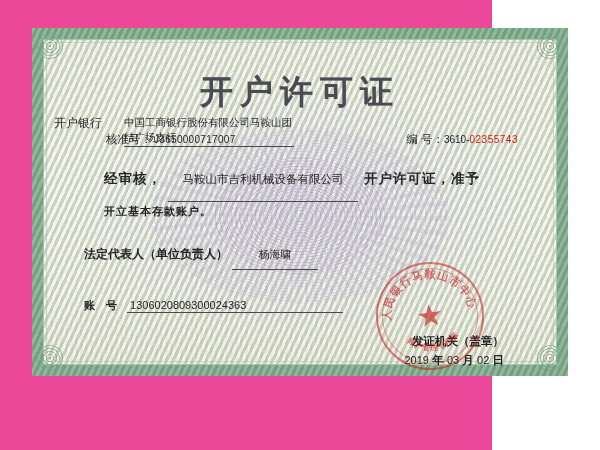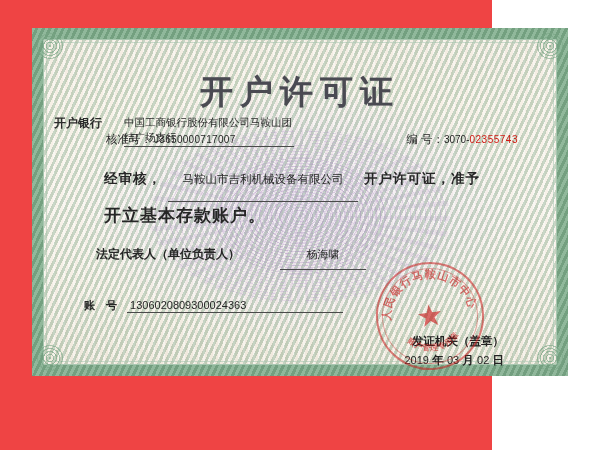--- a/index.html
+++ b/index.html
@@ -12,21 +12,21 @@
     background: #ffffff;
     font-family: "Liberation Sans", sans-serif;
     overflow: hidden;
   }
 
   
   #page {
     position: relative;
     width: 492px;
     height: 450px;
-    background: #ef4444;
+    background: #ec4899;
   }
 
   
   #cert {
     position: absolute;
     left: 32px;
     top: 28px;
     width: 536px;
     height: 348px;
     background:
@@ -160,36 +160,36 @@
     display: inline-block;
     min-width: 190px;
     text-align: center;
     border-bottom: 1px solid #4a4a4a;
     font-size: 11.5px;
     padding-bottom: 14px;
     margin: 0 6px;
   }
 
   #row-body2 { left: 50px; top: 156px; }
-  #row-body2 .b { font-size: 17px; font-weight: bold; letter-spacing: 1px; }
-
-  
-  #row-rep { left: 42px; top: 198px; gap: 36px; }
+  #row-body2 .b { font-size: 11px; font-weight: bold; letter-spacing: 1px; }
+
+  
+  #row-rep { left: 30px; top: 198px; }
   #row-rep .lbl { font-size: 12px; font-weight: bold; }
   #row-rep .name {
     display: inline-block;
     min-width: 86px;
     text-align: center;
     border-bottom: 1px solid #4a4a4a;
     font-size: 11px;
     margin-left: 4px;
     padding-bottom: 7px;
   }
   #row-bank { left: 298px; top: 198px; display: flex; align-items: flex-start; }
-  #row-bank .lbl { font-size: 12px; font-weight: bold; padding-top: 0px; }
+  #row-bank .lbl { font-size: 12px; font-weight: normal; padding-top: 0px; }
   #row-bank .bankbox {
     display: inline-block;
     width: 170px;
     margin-left: 22px;
     font-size: 10.5px;
     line-height: 15px;
     border-bottom: 1px solid #4a4a4a;
     padding-bottom: 1px;
   }
 
@@ -290,21 +290,21 @@
 
       <div class="title">开户许可证</div>
 
       <div class="row" id="row-serial">
         <span class="lbl">核准号：</span>
         <span class="val no">J3650000717007</span>
       </div>
 
       <div class="row" id="row-code">
         <span class="lbl">编  号：</span>
-        <span class="val">3070-</span>
+        <span class="val">3610-</span>
         <span class="val red">02355743</span>
       </div>
 
       <div class="row" id="row-body1">
         <span class="b">经审核，</span>
         <span class="company">马鞍山市吉利机械设备有限公司</span>
         <span class="b">开户许可证，准予</span>
       </div>
 
       <div class="row" id="row-body2">

